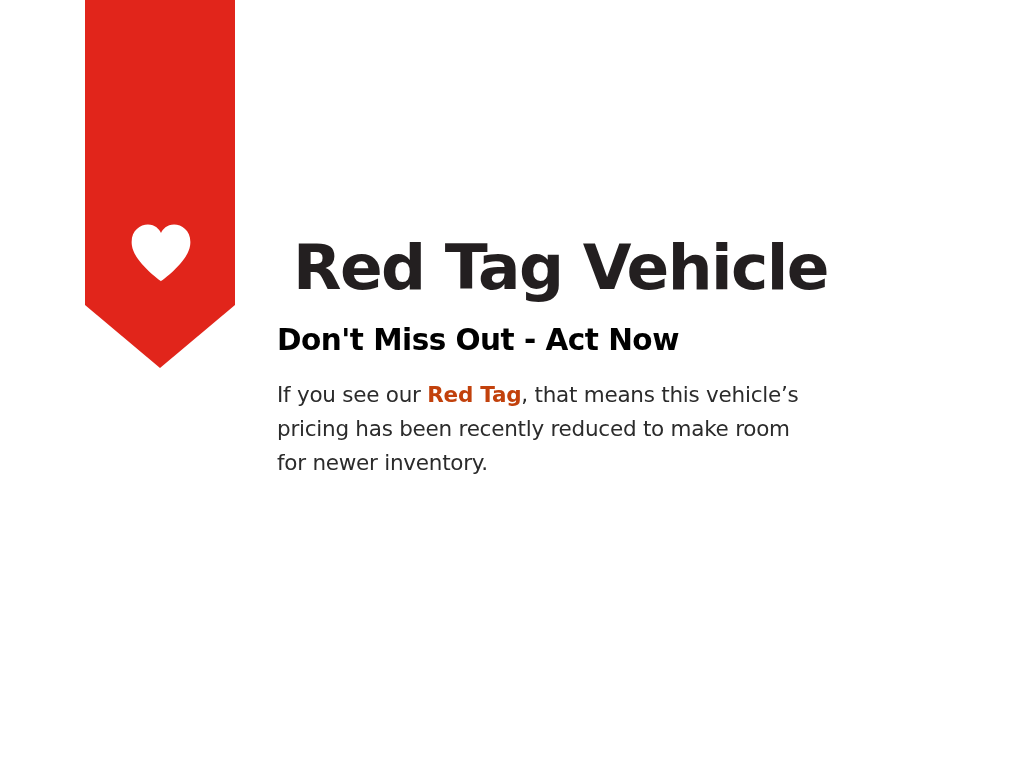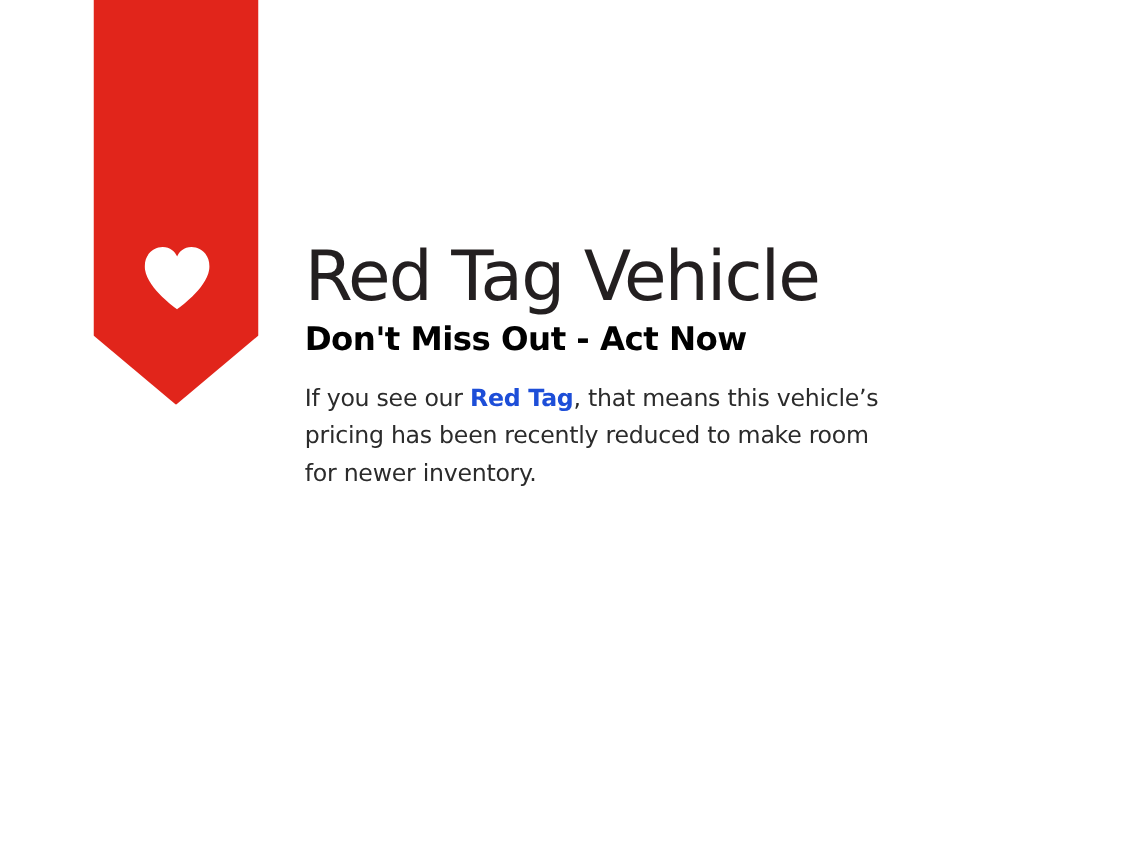--- a/index.html
+++ b/index.html
@@ -50,23 +50,23 @@
 
   
   .content {
     position: absolute;
     left: 277px;
     top: 218px;
     width: 560px;
   }
 
   .headline {
-    margin: 0;
+    margin: 16px;
     font-family: "DejaVu Sans", sans-serif;
-    font-weight: 400;
+    font-weight: 700;
     font-size: 63px;
     line-height: 68px;
     letter-spacing: -1.6px;
     color: #231f20;
     white-space: nowrap;
   }
 
   .subhead {
     margin: 0;
     padding-top: 2px;
@@ -85,21 +85,21 @@
     width: 540px;
     font-family: "DejaVu Sans", sans-serif;
     font-weight: 400;
     font-size: 21.5px;
     line-height: 34px;
     letter-spacing: -0.25px;
     color: #2b2b2b;
   }
   .body-copy .accent {
     font-weight: 700;
-    color: #1d4ed8;
+    color: #c2410c;
   }
 </style>
 </head>
 <body>
 
 <div id="slide">
 
   <div class="ribbon">
     <svg class="ribbon-shape" viewBox="0 0 150 368" preserveAspectRatio="none">
       <polygon points="0,0 150,0 150,305 75,368 0,305" fill="#e1251b"></polygon>

